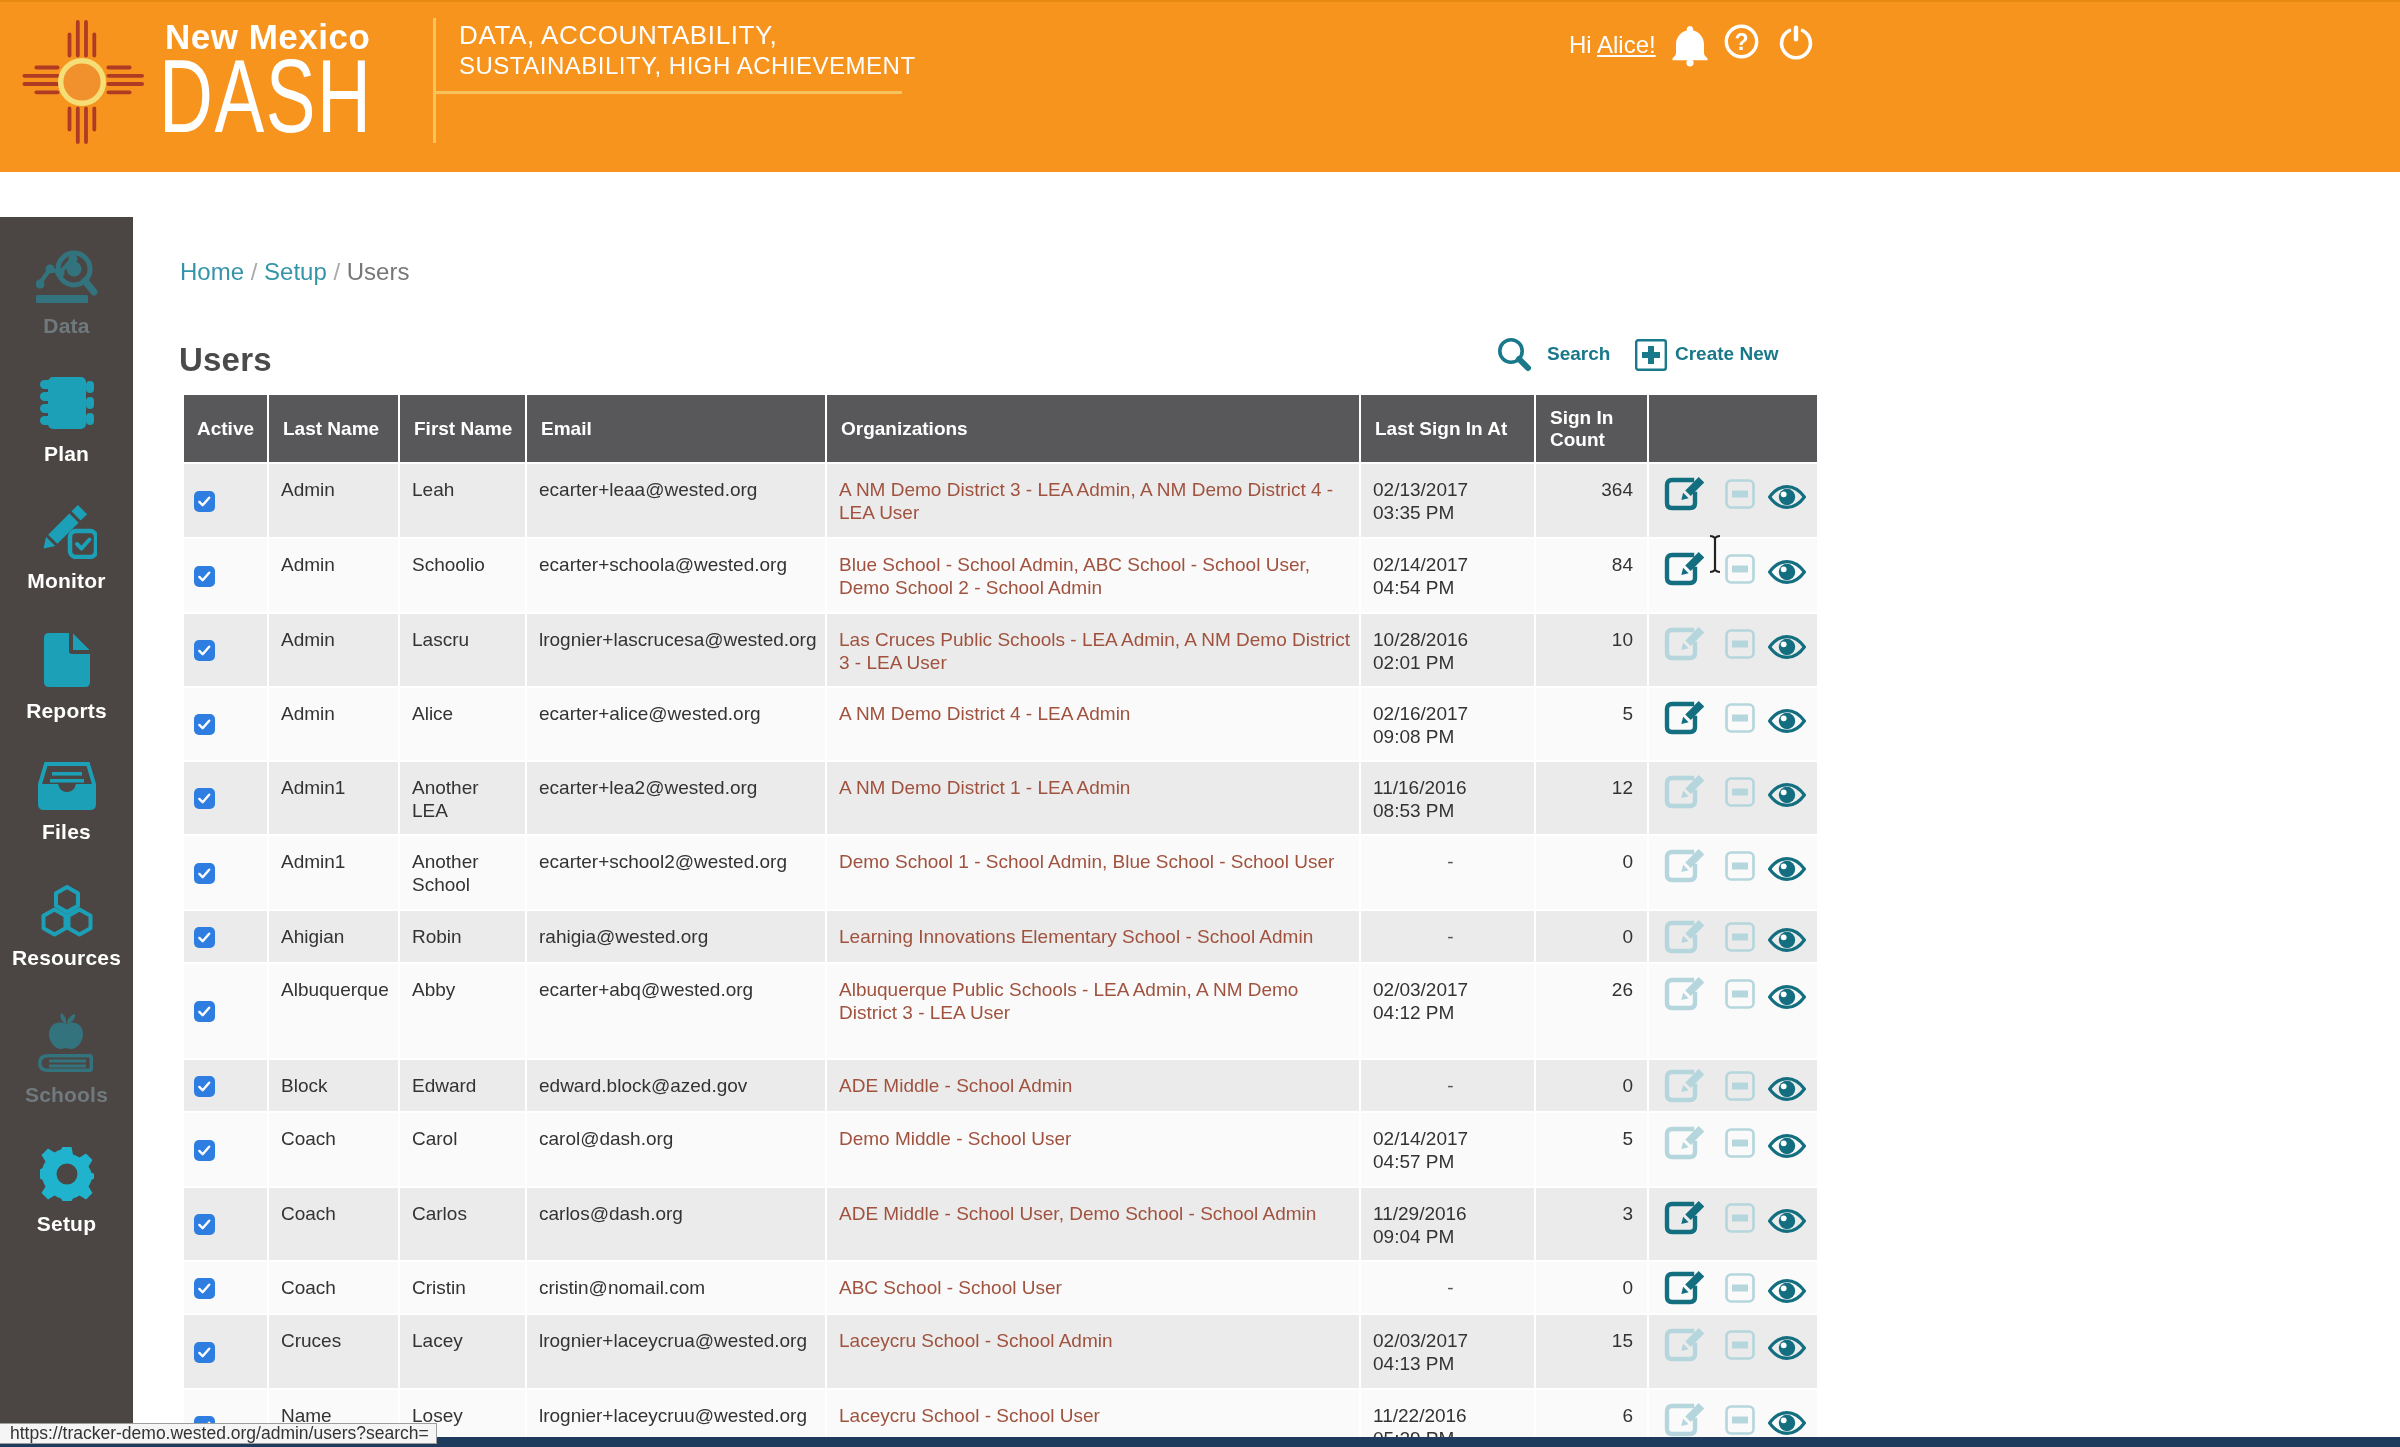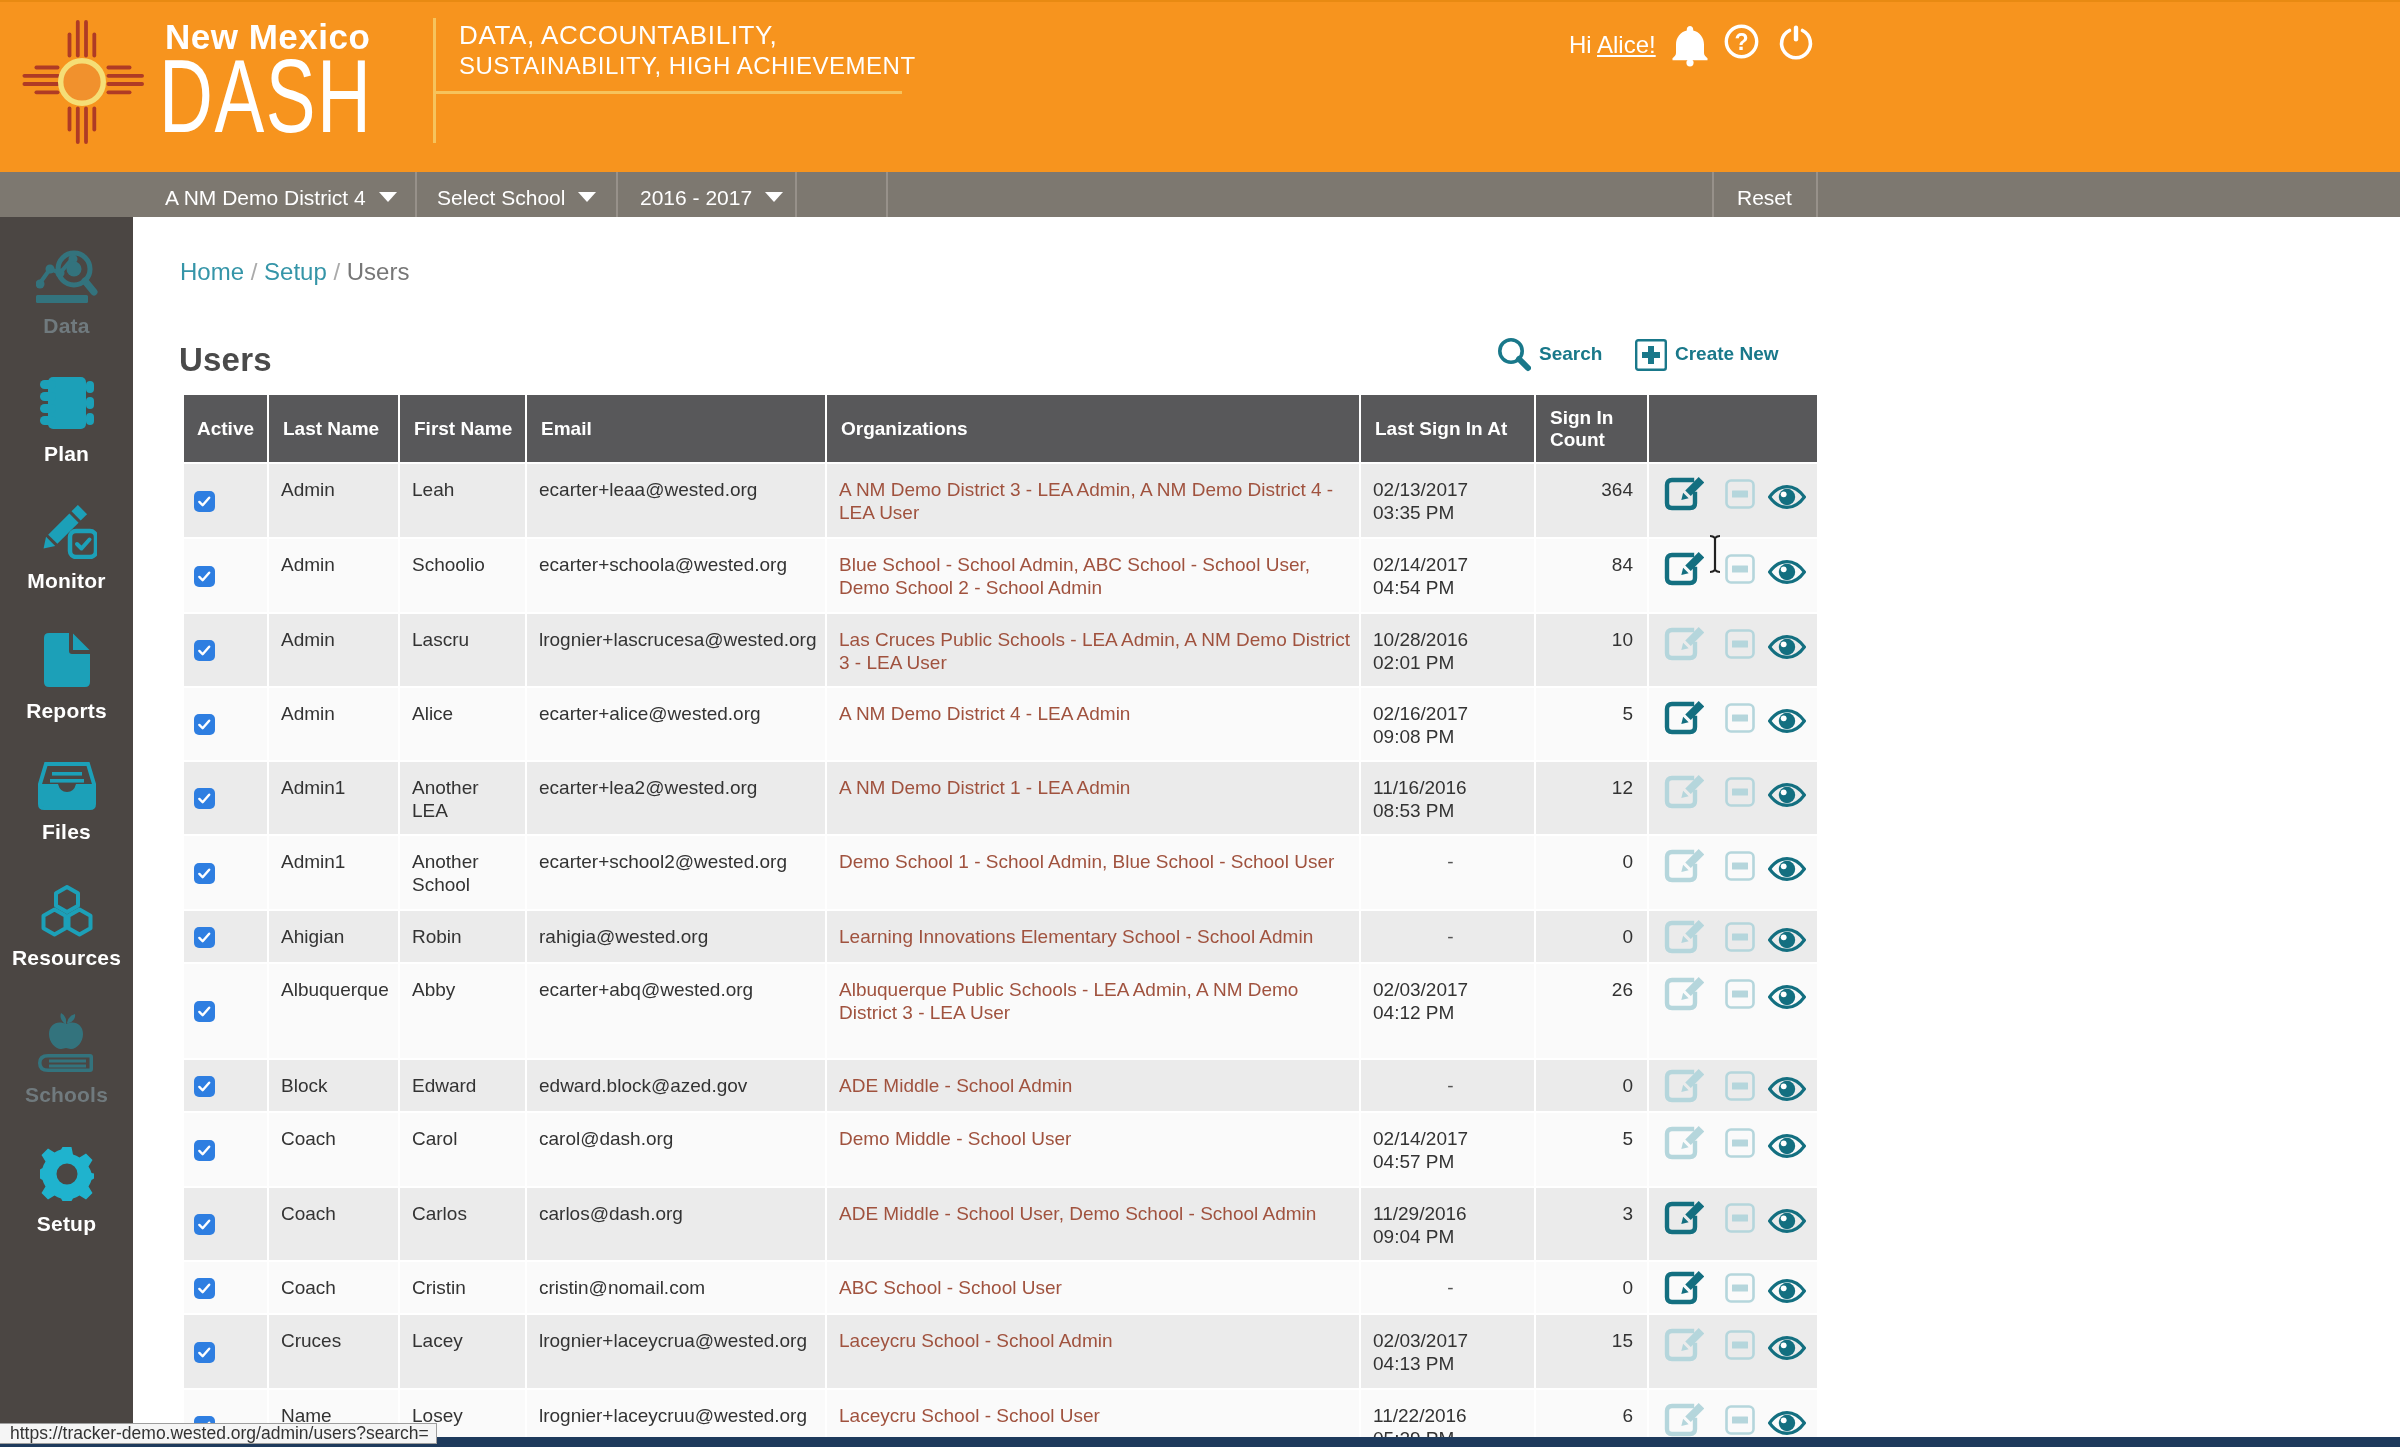--- a/index.html
+++ b/index.html
@@ -140,32 +140,20 @@
     <svg class="hicon" style="left:1724px" width="35" height="35" viewBox="0 0 35 35">
       <circle cx="17.5" cy="17.5" r="15.2" fill="none" stroke="#fff" stroke-width="3.4"></circle>
       <text x="17.5" y="25.5" text-anchor="middle" font-family="Liberation Sans, sans-serif" font-size="23" font-weight="bold" fill="#fff">?</text>
     </svg>
     <svg class="hicon" style="left:1778px" width="36" height="37" viewBox="0 0 36 37">
       <path d="M11.5 6.5 A 14.4 14.4 0 1 0 24.5 6.5" fill="none" stroke="#fff" stroke-width="3.6" stroke-linecap="round"></path>
       <rect x="15.8" y="1.5" width="4.4" height="16" rx="2.2" fill="#fff"></rect>
     </svg>
   </div>
 
-  <div class="tbar">
-    <div class="tsep" style="left:415px"></div>
-    <div class="tsep" style="left:616px"></div>
-    <div class="tsep" style="left:795px"></div>
-    <div class="tsep" style="left:886px"></div>
-    <div class="tsep" style="left:1712px"></div>
-    <div class="tsep" style="left:1816px"></div>
-    <div class="titem" style="left:165px">A NM Demo District 4<span class="tri"></span></div>
-    <div class="titem" style="left:437px">Select School<span class="tri"></span></div>
-    <div class="titem" style="left:640px">2016 - 2017<span class="tri"></span></div>
-    <div class="titem" style="left:1737px">Reset</div>
-  </div>
 
   <div class="side">
     <div class="sitem dis" style="top:30px">
       <svg width="62" height="58" viewBox="0 0 62 58" opacity="0.5">
         <g stroke="#1CA0B8" fill="none">
           <path d="M4 36 L14 22 L24 26 L36 12" stroke-width="4"></path>
           <circle cx="4" cy="37" r="4.5" fill="#1CA0B8" stroke="none"></circle>
           <circle cx="14" cy="22" r="4.5" fill="#1CA0B8" stroke="none"></circle>
           <circle cx="24" cy="26" r="4.5" fill="#1CA0B8" stroke="none"></circle>
           <circle cx="37" cy="12" r="4.5" fill="#1CA0B8" stroke="none"></circle>
@@ -255,21 +243,21 @@
     </div>
   </div>
 
   <div class="crumb"><a>Home</a> / <a>Setup</a> / <span class="cur">Users</span></div>
   <h1 class="users">Users</h1>
   <div class="actions-top">
     <svg style="position:absolute;left:0;top:-1px" width="34" height="36" viewBox="0 0 34 36">
       <circle cx="14" cy="14" r="11.2" fill="none" stroke="#19788A" stroke-width="3.6"></circle>
       <path d="M22 22 L31 31" stroke="#19788A" stroke-width="6" stroke-linecap="round"></path>
     </svg>
-    <span style="position:absolute;left:42px;top:5px">Search</span>
+    <span style="position:absolute;left:50px;top:5px">Search</span>
     <svg style="position:absolute;left:138px;top:1px" width="32" height="32" viewBox="0 0 32 32">
       <rect x="1.2" y="1.2" width="29.6" height="29.6" rx="2" fill="none" stroke="#19788A" stroke-width="2.4"></rect>
       <path d="M16 7 L16 25 M7 16 L25 16" stroke="#19788A" stroke-width="6"></path>
     </svg>
     <span style="position:absolute;left:178px;top:5px">Create New</span>
   </div>
   <svg class="ibeam" style="left:1707px;top:534px" width="16" height="40" viewBox="0 0 16 40">
     <path d="M3 2 Q6 2 8 4 Q10 2 13 2 M8 4 L8 36 M3 38 Q6 38 8 36 Q10 38 13 38" fill="none" stroke="#222" stroke-width="2.2"></path>
   </svg>
 

